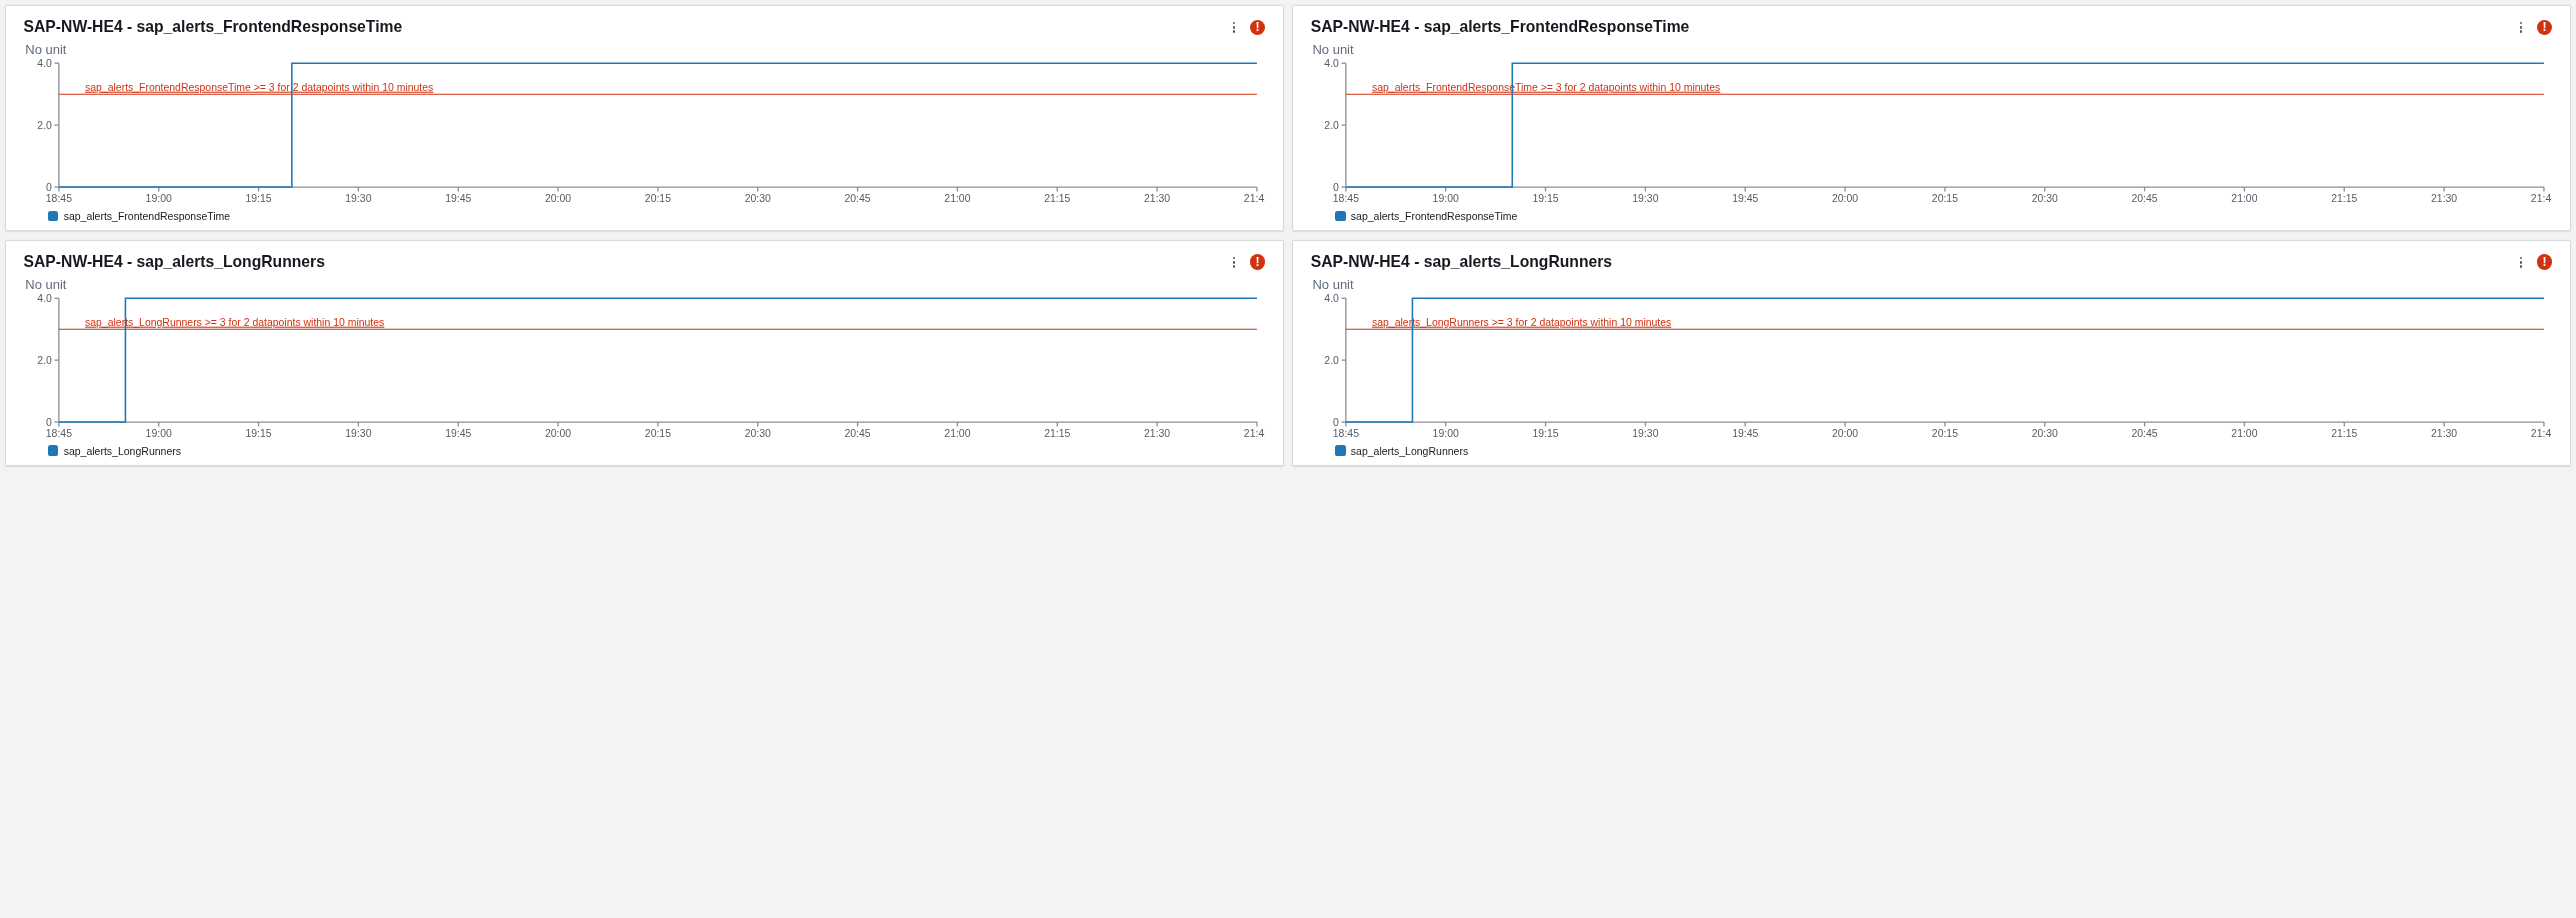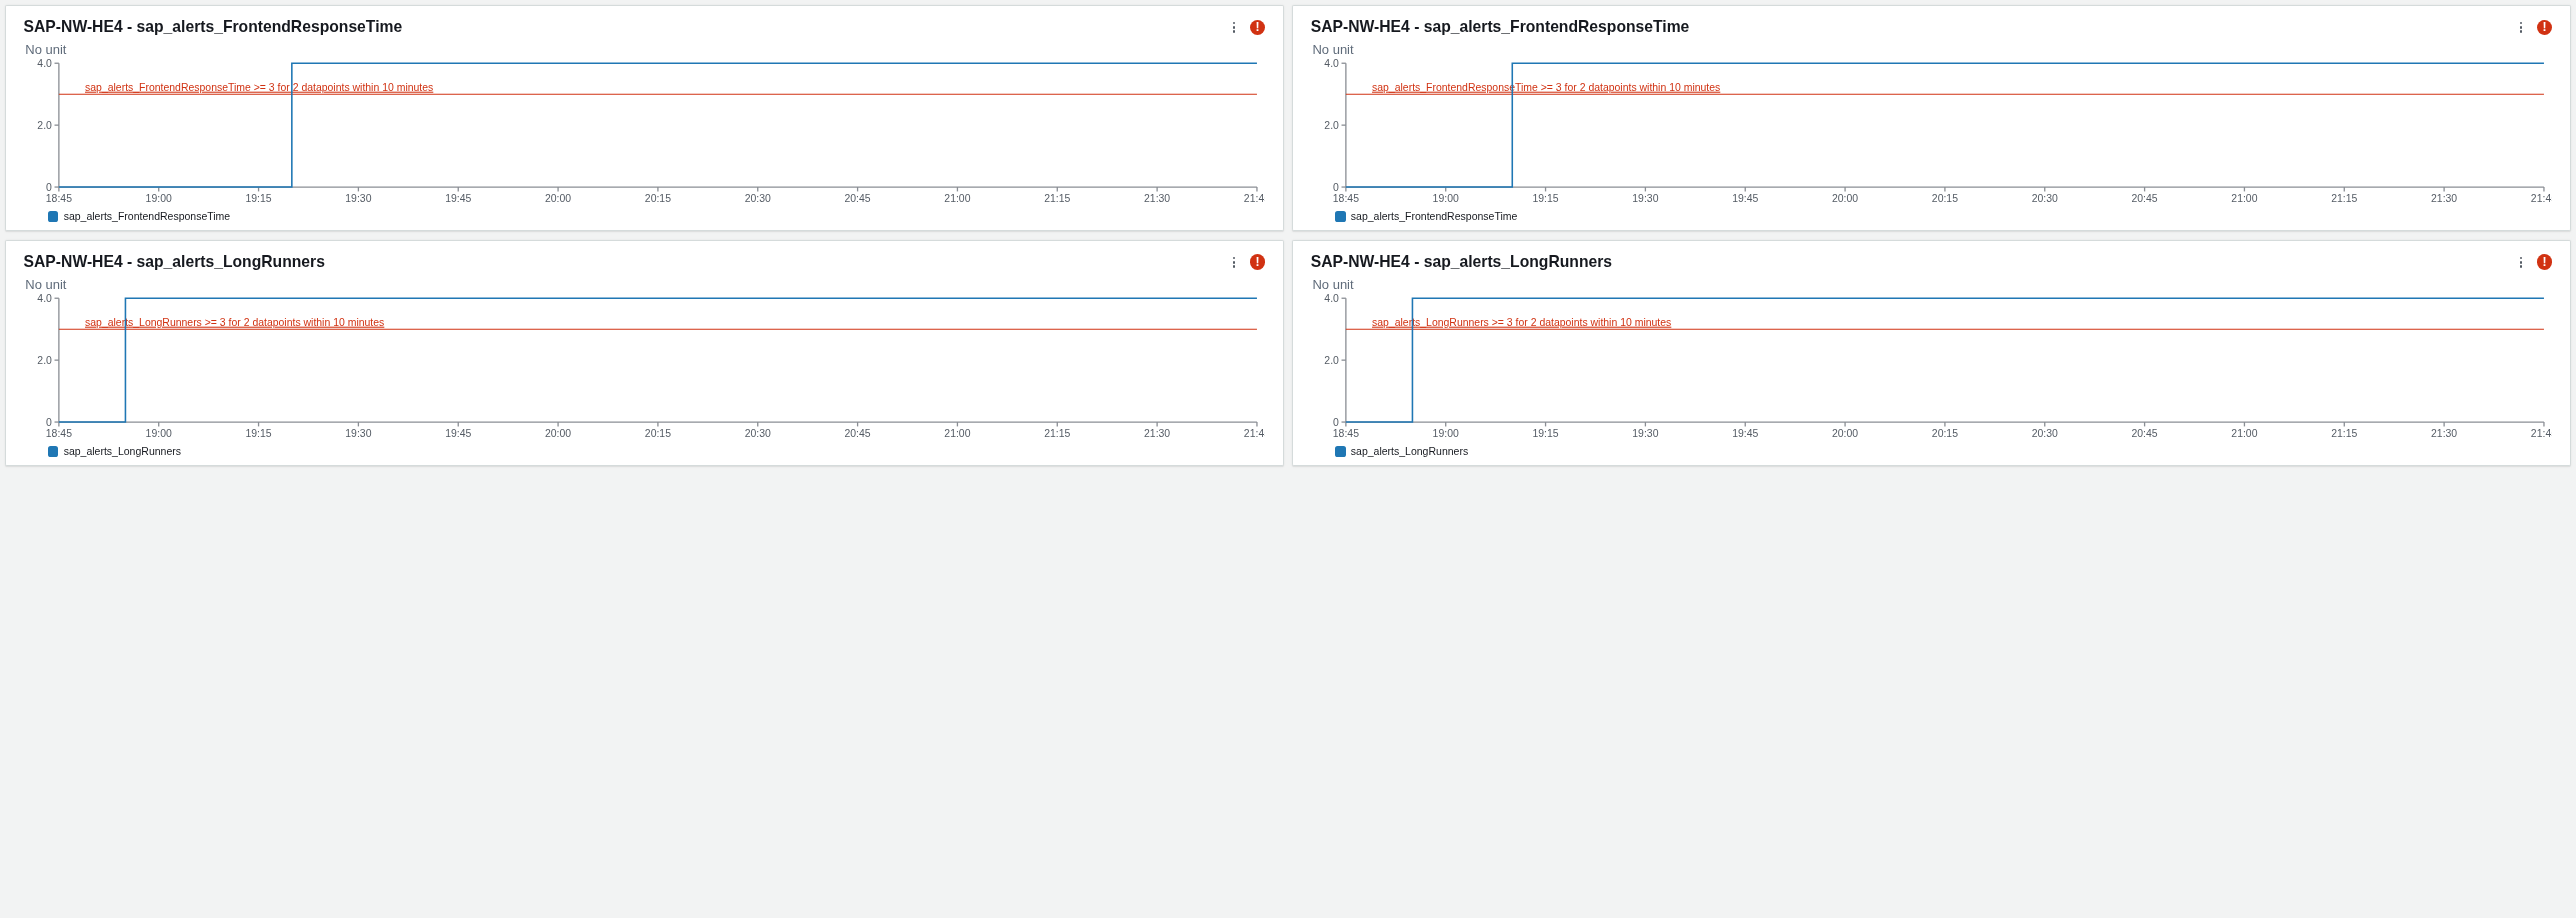--- a/index.html
+++ b/index.html
@@ -76,21 +76,21 @@
     margin-top:1.7px;
   }
   svg.chart{position:absolute;inset:0;}
   .axis-line{stroke:var(--axis);stroke-width:1.5;}
   .threshold{stroke:var(--alarm-red);stroke-width:1.2;}
   .threshold-label{fill:var(--alarm-red);font-size:12px;text-decoration:underline;}
   .series{stroke:var(--line-blue);stroke-width:1.8;fill:none;}
   .xlab{fill:#545b64;font-size:12px;}
   .ylab{fill:#545b64;font-size:12px;text-anchor:end;}
   .legend{
-    display:flex;align-items:flex-end;gap:5.2px;
+    display:flex;align-items:center;gap:5.2px;
     margin-top:3.5px;margin-left:24.4px;font-size:10.5px;color:#16191f;
   }
   .legend .swatch{
     width:10.5px;height:10.5px;border-radius:2.6px;background:var(--line-blue);
     display:inline-block;
   }
 </style>
 </head>
 <body>
 

